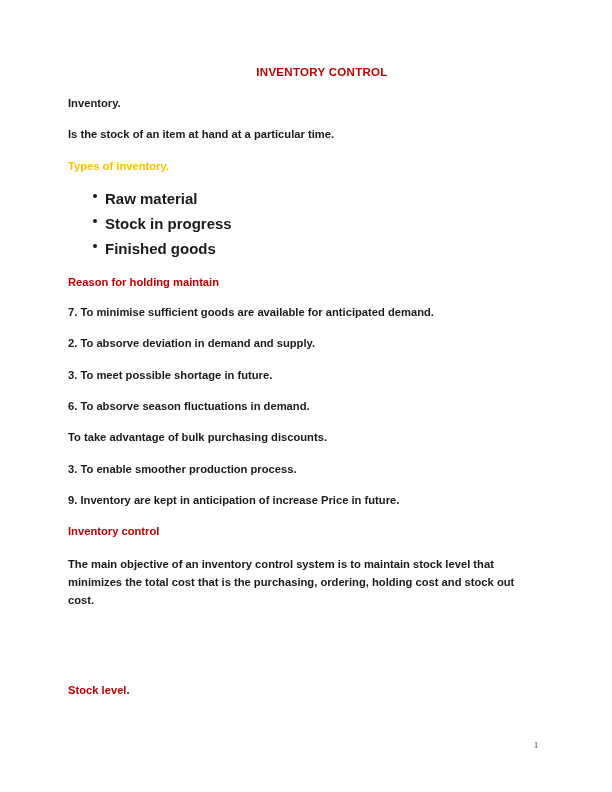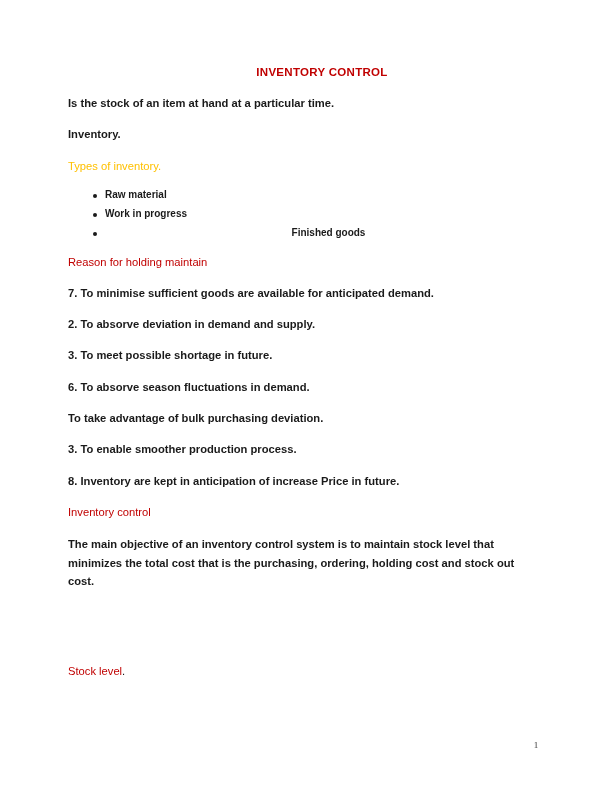--- a/index.html
+++ b/index.html
@@ -52,45 +52,45 @@
     font-size: 11.2px;
     font-weight: bold;
     color: #1a1a1a;
     line-height: 1.65;
     margin: 0 16px 17px 0;
   }
 
   
   .heading {
     font-size: 11.2px;
-    font-weight: normal;
+    font-weight: bold;
     line-height: 1.28;
     margin: 0 0 16px 0;
   }
   .heading.red   { color: #C00000; }
   .heading.amber { color: #FFC000; }
 
   .heading .tail-dot { color: #1a1a1a; }
 
   
   .bullets {
     list-style: none;
     margin: 0 0 16px 0;
     padding: 0;
   }
   .bullets li {
     position: relative;
-    font-size: 10px;
+    font-size: 15px;
     font-weight: bold;
     color: #1a1a1a;
     line-height: 1.28;
     padding-left: 37px;
     margin-bottom: 6px;
   }
-  .bullets li:last-child { margin-bottom: 12px; text-align: center; }
+  .bullets li:last-child { margin-bottom: 12px; }
   .bullets li::before {
     content: "";
     position: absolute;
     left: 25px;
     top: 5px;
     width: 4px;
     height: 4px;
     background: #1a1a1a;
     border-radius: 50%;
   }
@@ -116,42 +116,42 @@
 </style>
 </head>
 <body>
 
 <div class="page">
 
   <div class="content">
 
     <h1 class="doc-title">INVENTORY CONTROL</h1>
 
+    <p class="para">Inventory.</p>
+
     <p class="para">Is the stock of an item at hand at a particular time.</p>
-
-    <p class="para">Inventory.</p>
 
     <p class="heading amber">Types of inventory.</p>
 
     <ul class="bullets">
       <li>Raw material</li>
-      <li>Work in progress</li>
+      <li>Stock in progress</li>
       <li>Finished goods</li>
     </ul>
 
     <p class="heading red">Reason for holding maintain</p>
 
     <div>
       <p class="para">7. To minimise sufficient goods are available for anticipated demand.</p>
       <p class="para">2. To absorve deviation in demand and supply.</p>
       <p class="para">3. To meet possible shortage in future.</p>
       <p class="para">6. To absorve season fluctuations in demand.</p>
-      <p class="para">To take advantage of bulk purchasing deviation.</p>
+      <p class="para">To take advantage of bulk purchasing discounts.</p>
       <p class="para">3. To enable smoother production process.</p>
-      <p class="para">8. Inventory are kept in anticipation of increase Price in future.</p>
+      <p class="para">9. Inventory are kept in anticipation of increase Price in future.</p>
     </div>
 
     <p class="heading red">Inventory control</p>
 
     <p class="para-block">The main objective of an inventory control system is to maintain stock level that minimizes the total cost that is the purchasing, ordering, holding cost and stock out cost.</p>
 
     <div class="gap-block"></div>
 
     <p class="heading red"><span>Stock level</span><span class="tail-dot">.</span></p>
 

